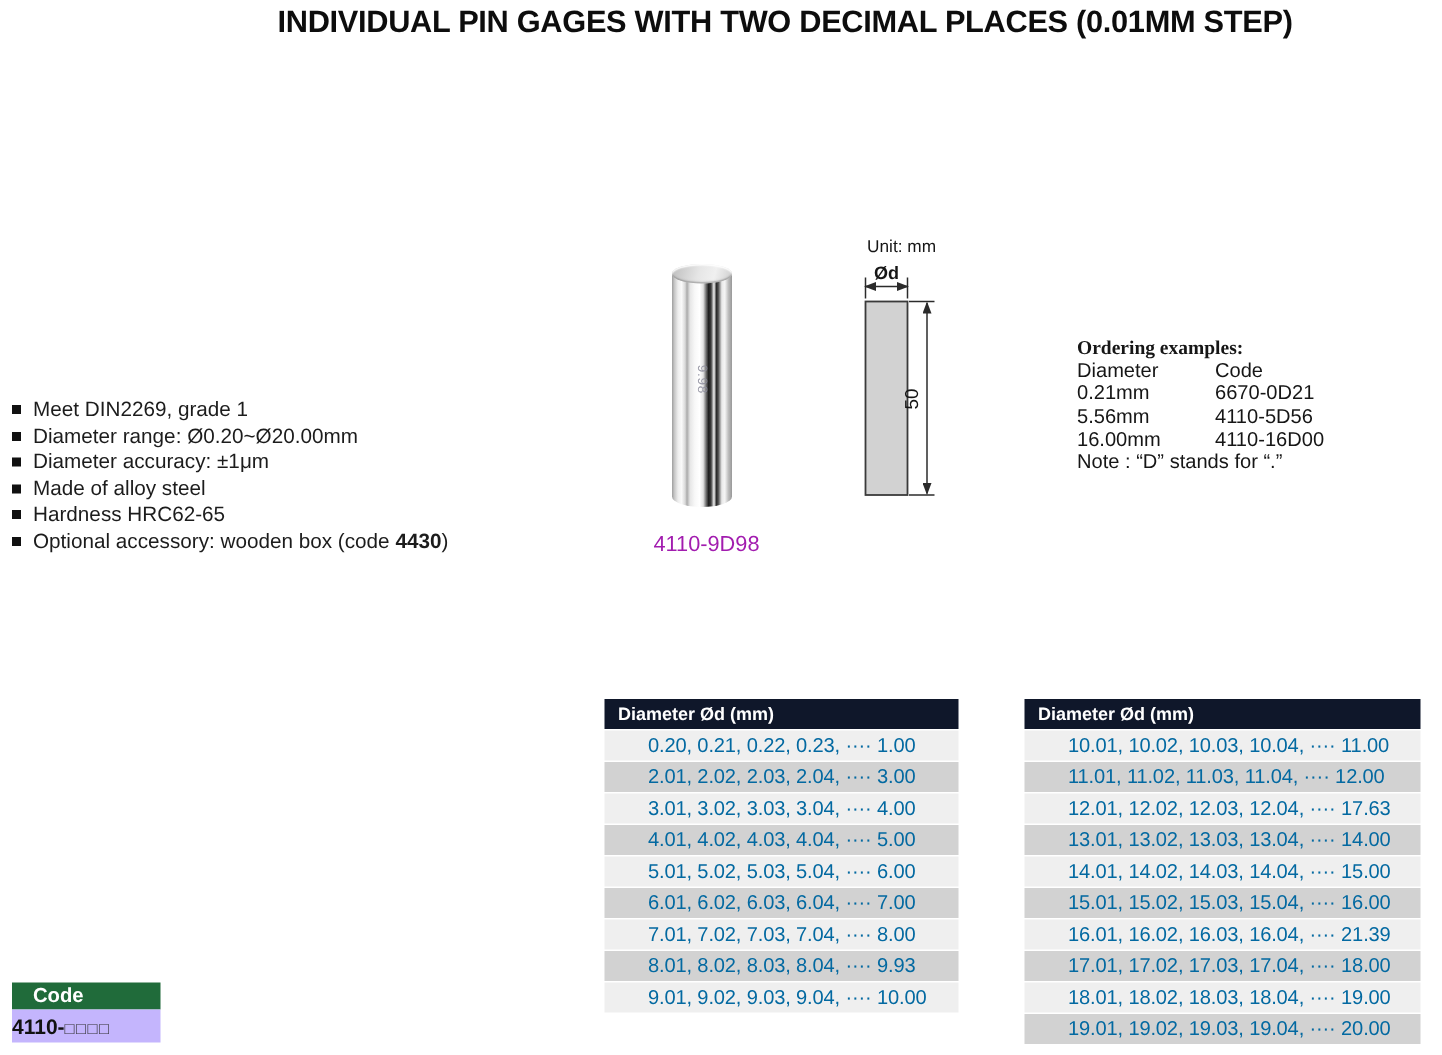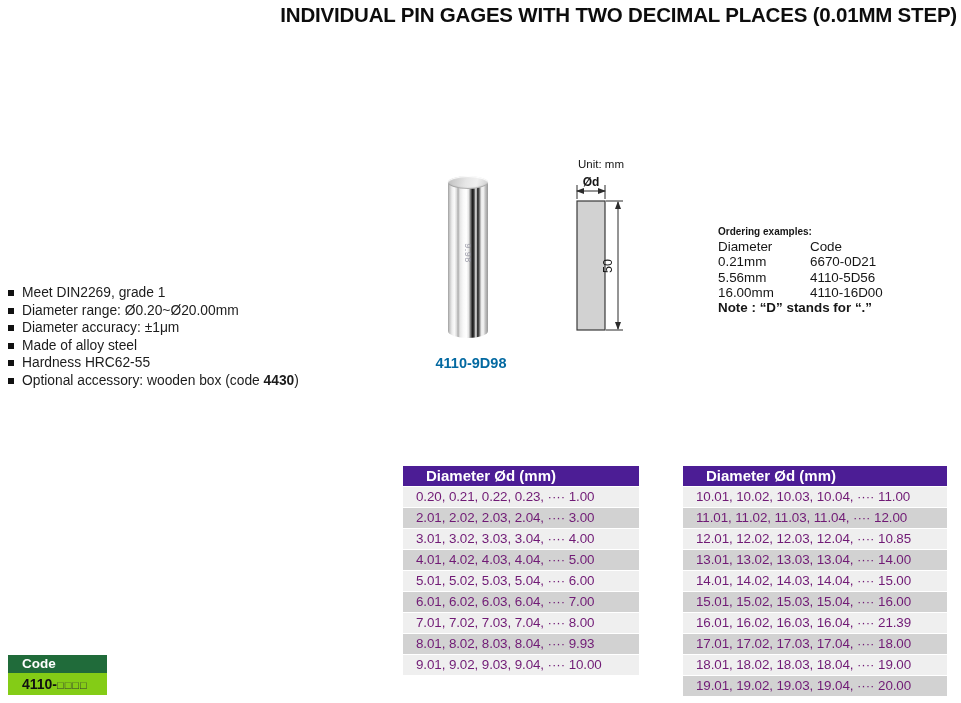--- a/index.html
+++ b/index.html
@@ -5,26 +5,26 @@
   html,body{margin:0;padding:0;}
   body{
     width:961px;height:703px;position:relative;background:#ffffff;
     font-family:"Liberation Sans","DejaVu Sans",sans-serif;color:#1a1a1a;
     overflow:hidden;
   }
   .abs{position:absolute;}
 
   
   .page-title{
-    left:185px;top:3px;width:772px;text-align:right;
+    left:185px;top:3px;width:772px;text-align:left;
     font-size:20.5px;font-weight:bold;color:#0d0d0d;letter-spacing:-0.2px;
   }
 
   
-  .features{left:8px;top:285px;width:390px;}
+  .features{left:8px;top:265px;width:390px;}
   .feat{display:flex;align-items:flex-start;height:17.6px;font-size:13.8px;color:#1c1c1c;}
   .feat .sq{width:6px;height:6px;background:#111;margin:5px 8px 0 0;flex:0 0 6px;}
   .feat b{font-weight:bold;}
 
   
   .cylinder-wrap{left:448px;top:176px;width:40px;height:164px;}
   .cyl-body{
     position:absolute;left:0;top:6px;width:40px;height:156px;
     background:linear-gradient(90deg,
       #9e9e9e 0%,#c6c6c6 4%,#ededed 10%,#fafafa 16%,#d8d8d8 22%,#aaaaaa 25%,
@@ -35,52 +35,52 @@
   }
   .cyl-top{
     position:absolute;left:0;top:0;width:40px;height:13px;border-radius:50%;
     background:linear-gradient(105deg,#bdbdbd,#e6e6e6 45%,#f0f0f0 70%,#cccccc);
     box-shadow:inset 0 1px 1px #ffffff, inset 0 -1px 1px rgba(120,120,120,.55);
   }
   .cyl-marking{
     position:absolute;left:-4px;top:72px;width:48px;text-align:center;
     transform:rotate(90deg);font-size:9px;color:#8d8d9c;opacity:.85;letter-spacing:.5px;
   }
-  .model-label{left:411px;top:355px;width:120px;text-align:center;font-size:14.5px;font-weight:bold;color:#0369a1;}
+  .model-label{left:411px;top:355px;width:120px;text-align:center;font-size:14.5px;font-weight:normal;color:#a21caf;}
 
   
   .ordering{left:718px;top:224px;width:200px;font-size:13.4px;line-height:15.2px;color:#161616;}
-  .ordering .o-title{font-weight:bold;font-size:10px;}
+  .ordering .o-title{font-weight:bold;font-size:13px;font-family:Liberation Serif, serif;}
   .o-grid{display:grid;grid-template-columns:92px auto;}
-  .o-note{margin-top:0;font-weight:bold;}
+  .o-note{margin-top:0;}
 
   
   .rtable{top:466px;}
   .rtable .th{
-    height:20px;line-height:20px;background:#4c1d95;color:#ffffff;
-    font-weight:bold;font-size:15px;padding-left:23px;margin-bottom:1px;
+    height:20px;line-height:20px;background:#0f172a;color:#ffffff;
+    font-weight:bold;font-size:12px;padding-left:9px;margin-bottom:1px;
   }
   .rtable .tr{
-    height:20px;line-height:20px;font-size:13.4px;color:#701a75;
-    padding-left:13px;margin-bottom:1px;white-space:nowrap;letter-spacing:-0.1px;
+    height:20px;line-height:20px;font-size:13.4px;color:#0369a1;
+    padding-left:29px;margin-bottom:1px;white-space:nowrap;letter-spacing:-0.1px;
   }
   .rtable .tr:nth-child(odd){background:#d2d2d2;}
   .rtable .tr:nth-child(even){background:#efefef;}
   .table-1{left:403px;width:236px;}
   .table-2{left:683px;width:264px;}
 
   
   .code-block{left:8px;top:655px;width:99px;}
   .code-block .ch{
     height:18px;line-height:18px;background:#206b3a;color:#fff;
     font-weight:bold;font-size:13.5px;padding-left:14px;
   }
   .code-block .cv{
-    height:22px;line-height:22px;background:#84cc16;color:#111;
-    font-weight:bold;font-size:14px;padding-left:14px;
+    height:22px;line-height:22px;background:#c4b5fd;color:#111;
+    font-weight:bold;font-size:14px;
   }
   .code-block .boxes{font-size:11px;font-weight:normal;color:#333;letter-spacing:1px;}
 
   svg text{font-family:"Liberation Sans","DejaVu Sans",sans-serif;}
 </style>
 </head>
 <body>
 
 <div class="abs page-title">INDIVIDUAL PIN GAGES WITH TWO DECIMAL PLACES (0.01MM STEP)</div>
 
@@ -96,21 +96,21 @@
   <div class="feat">
     <span class="sq"></span>
     <span>Diameter accuracy: ±1μm</span>
   </div>
   <div class="feat">
     <span class="sq"></span>
     <span>Made of alloy steel</span>
   </div>
   <div class="feat">
     <span class="sq"></span>
-    <span>Hardness HRC62-55</span>
+    <span>Hardness HRC62-65</span>
   </div>
   <div class="feat">
     <span class="sq"></span>
     <span><span>Optional accessory: wooden box (code </span><b>4430</b><span>)</span></span>
   </div>
 </div>
 
 <div class="abs cylinder-wrap">
   <div class="cyl-body"></div>
   <div class="cyl-top"></div>
@@ -167,21 +167,21 @@
   <div class="tr">6.01, 6.02, 6.03, 6.04, ···· 7.00</div>
   <div class="tr">7.01, 7.02, 7.03, 7.04, ···· 8.00</div>
   <div class="tr">8.01, 8.02, 8.03, 8.04, ···· 9.93</div>
   <div class="tr">9.01, 9.02, 9.03, 9.04, ···· 10.00</div>
 </div>
 
 <div class="abs rtable table-2">
   <div class="th">Diameter Ød (mm)</div>
   <div class="tr">10.01, 10.02, 10.03, 10.04, ···· 11.00</div>
   <div class="tr">11.01, 11.02, 11.03, 11.04, ···· 12.00</div>
-  <div class="tr">12.01, 12.02, 12.03, 12.04, ···· 10.85</div>
+  <div class="tr">12.01, 12.02, 12.03, 12.04, ···· 17.63</div>
   <div class="tr">13.01, 13.02, 13.03, 13.04, ···· 14.00</div>
   <div class="tr">14.01, 14.02, 14.03, 14.04, ···· 15.00</div>
   <div class="tr">15.01, 15.02, 15.03, 15.04, ···· 16.00</div>
   <div class="tr">16.01, 16.02, 16.03, 16.04, ···· 21.39</div>
   <div class="tr">17.01, 17.02, 17.03, 17.04, ···· 18.00</div>
   <div class="tr">18.01, 18.02, 18.03, 18.04, ···· 19.00</div>
   <div class="tr">19.01, 19.02, 19.03, 19.04, ···· 20.00</div>
 </div>
 
 <div class="abs code-block">

